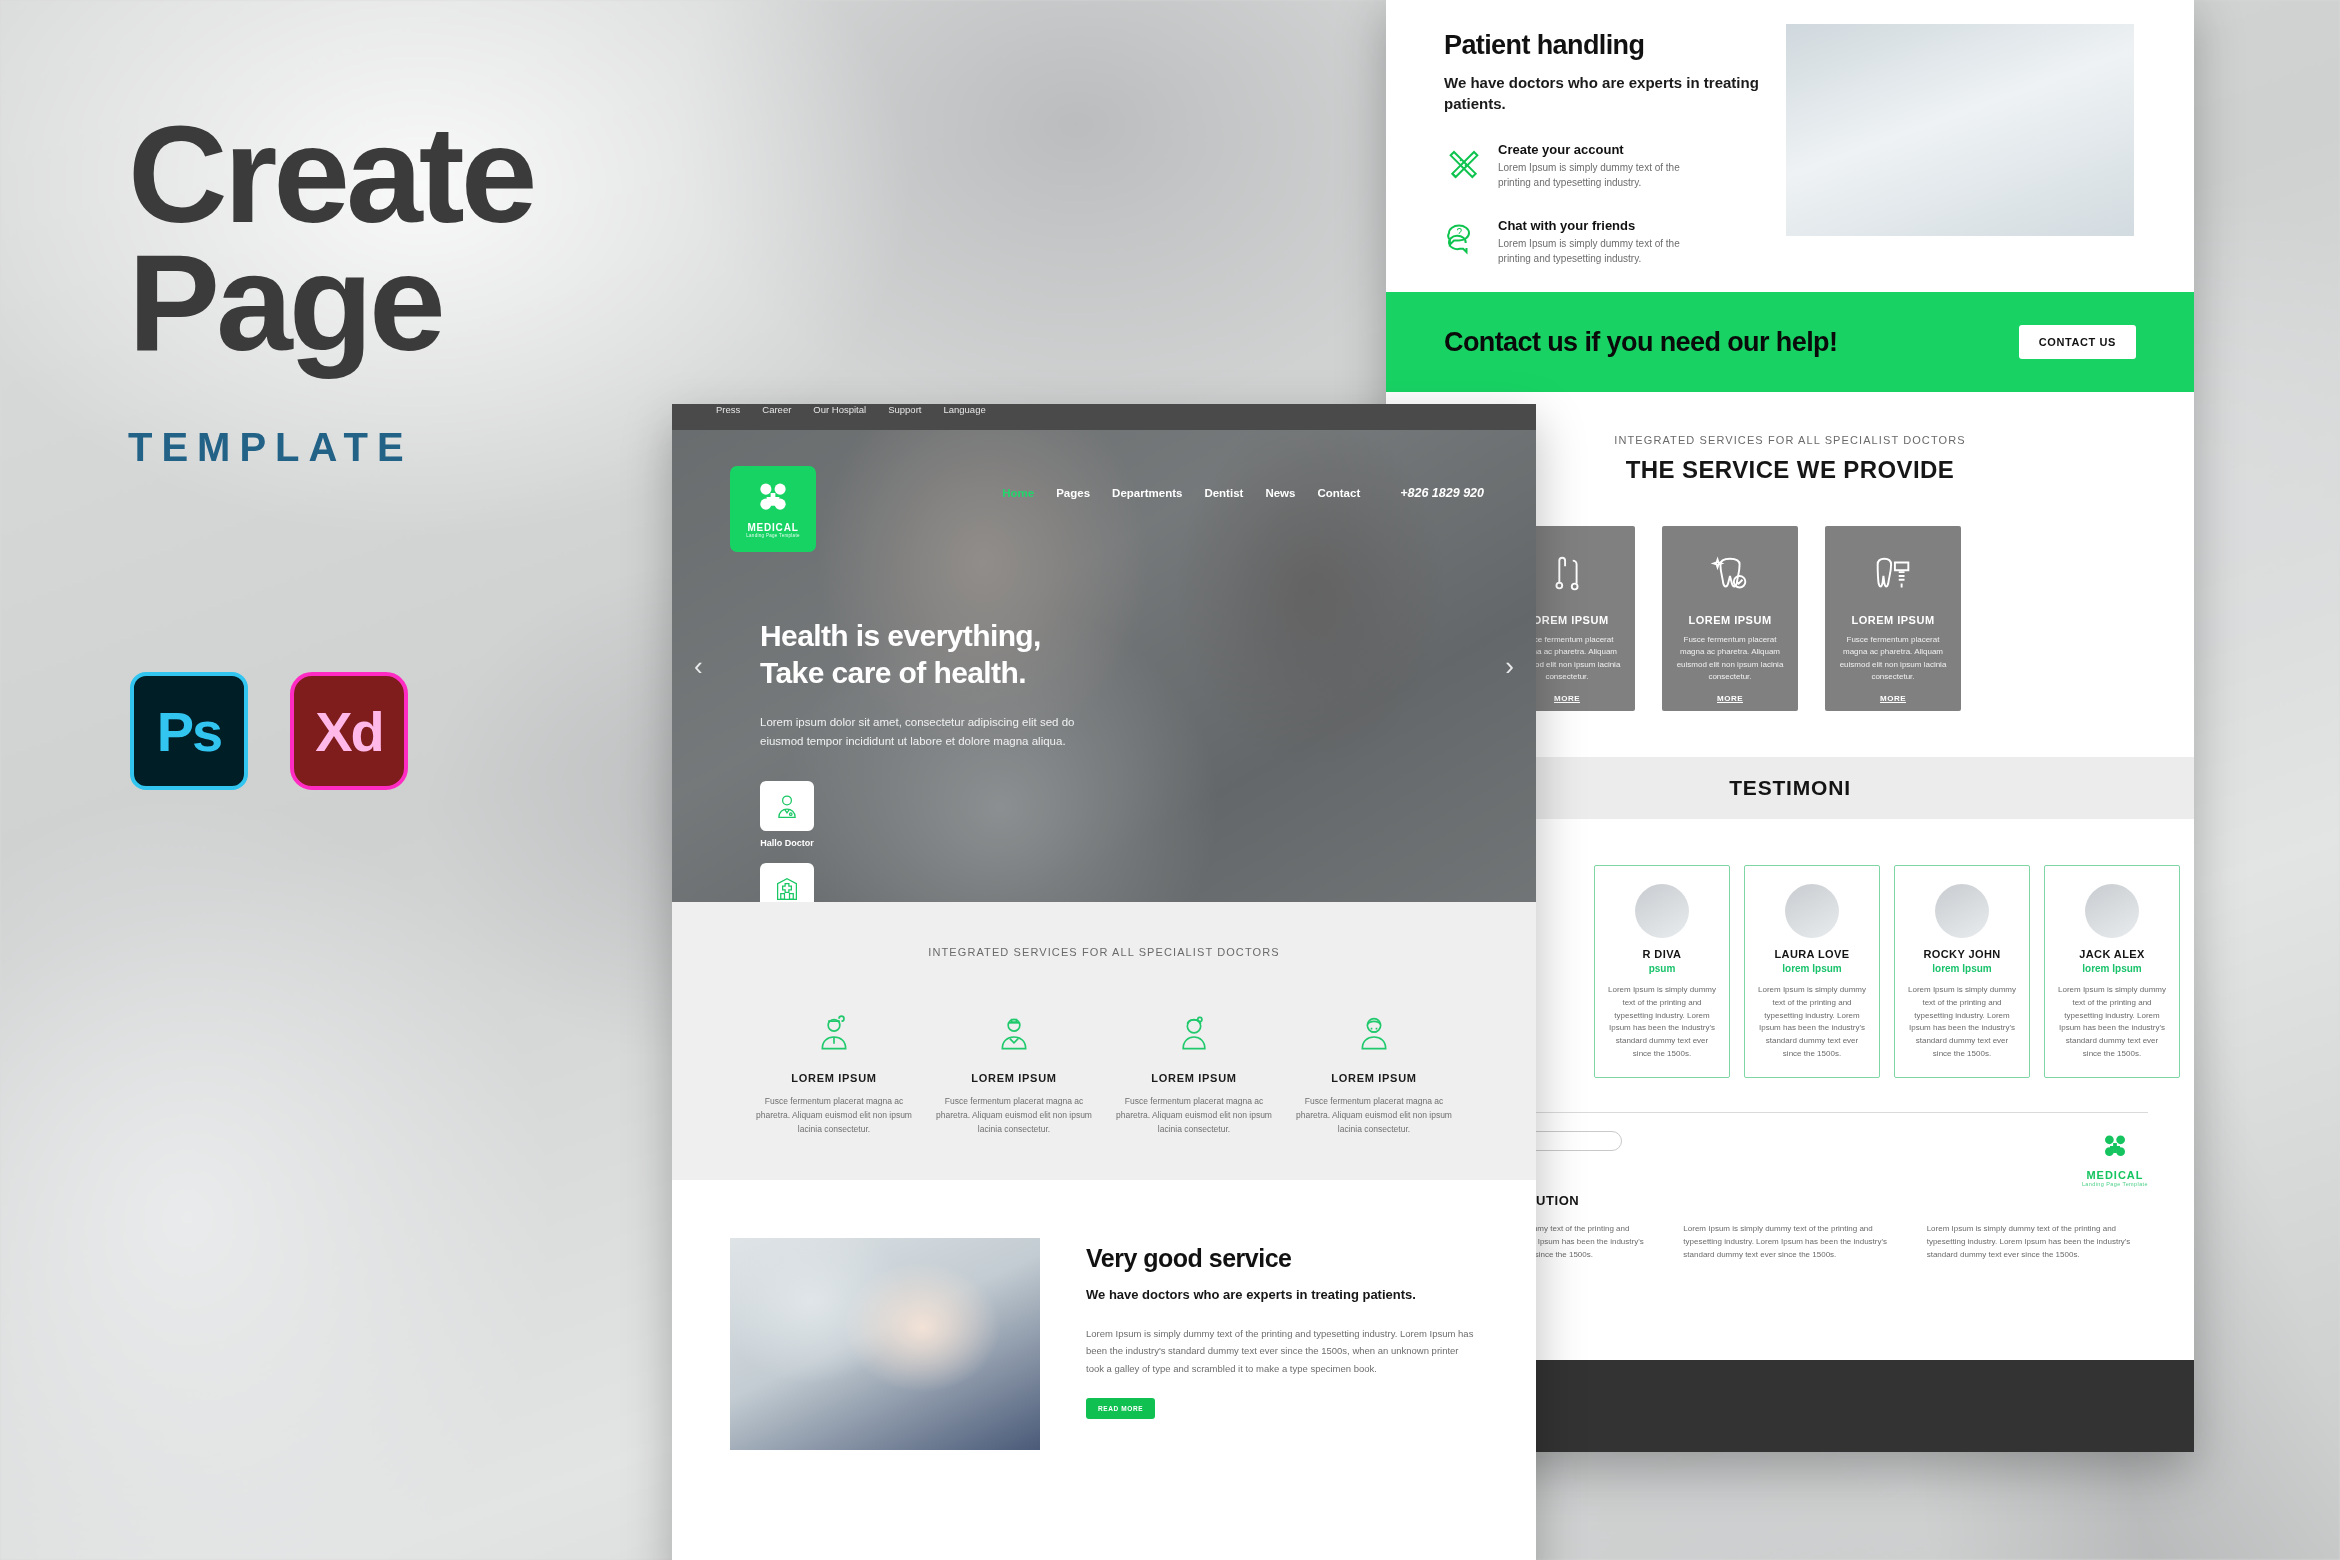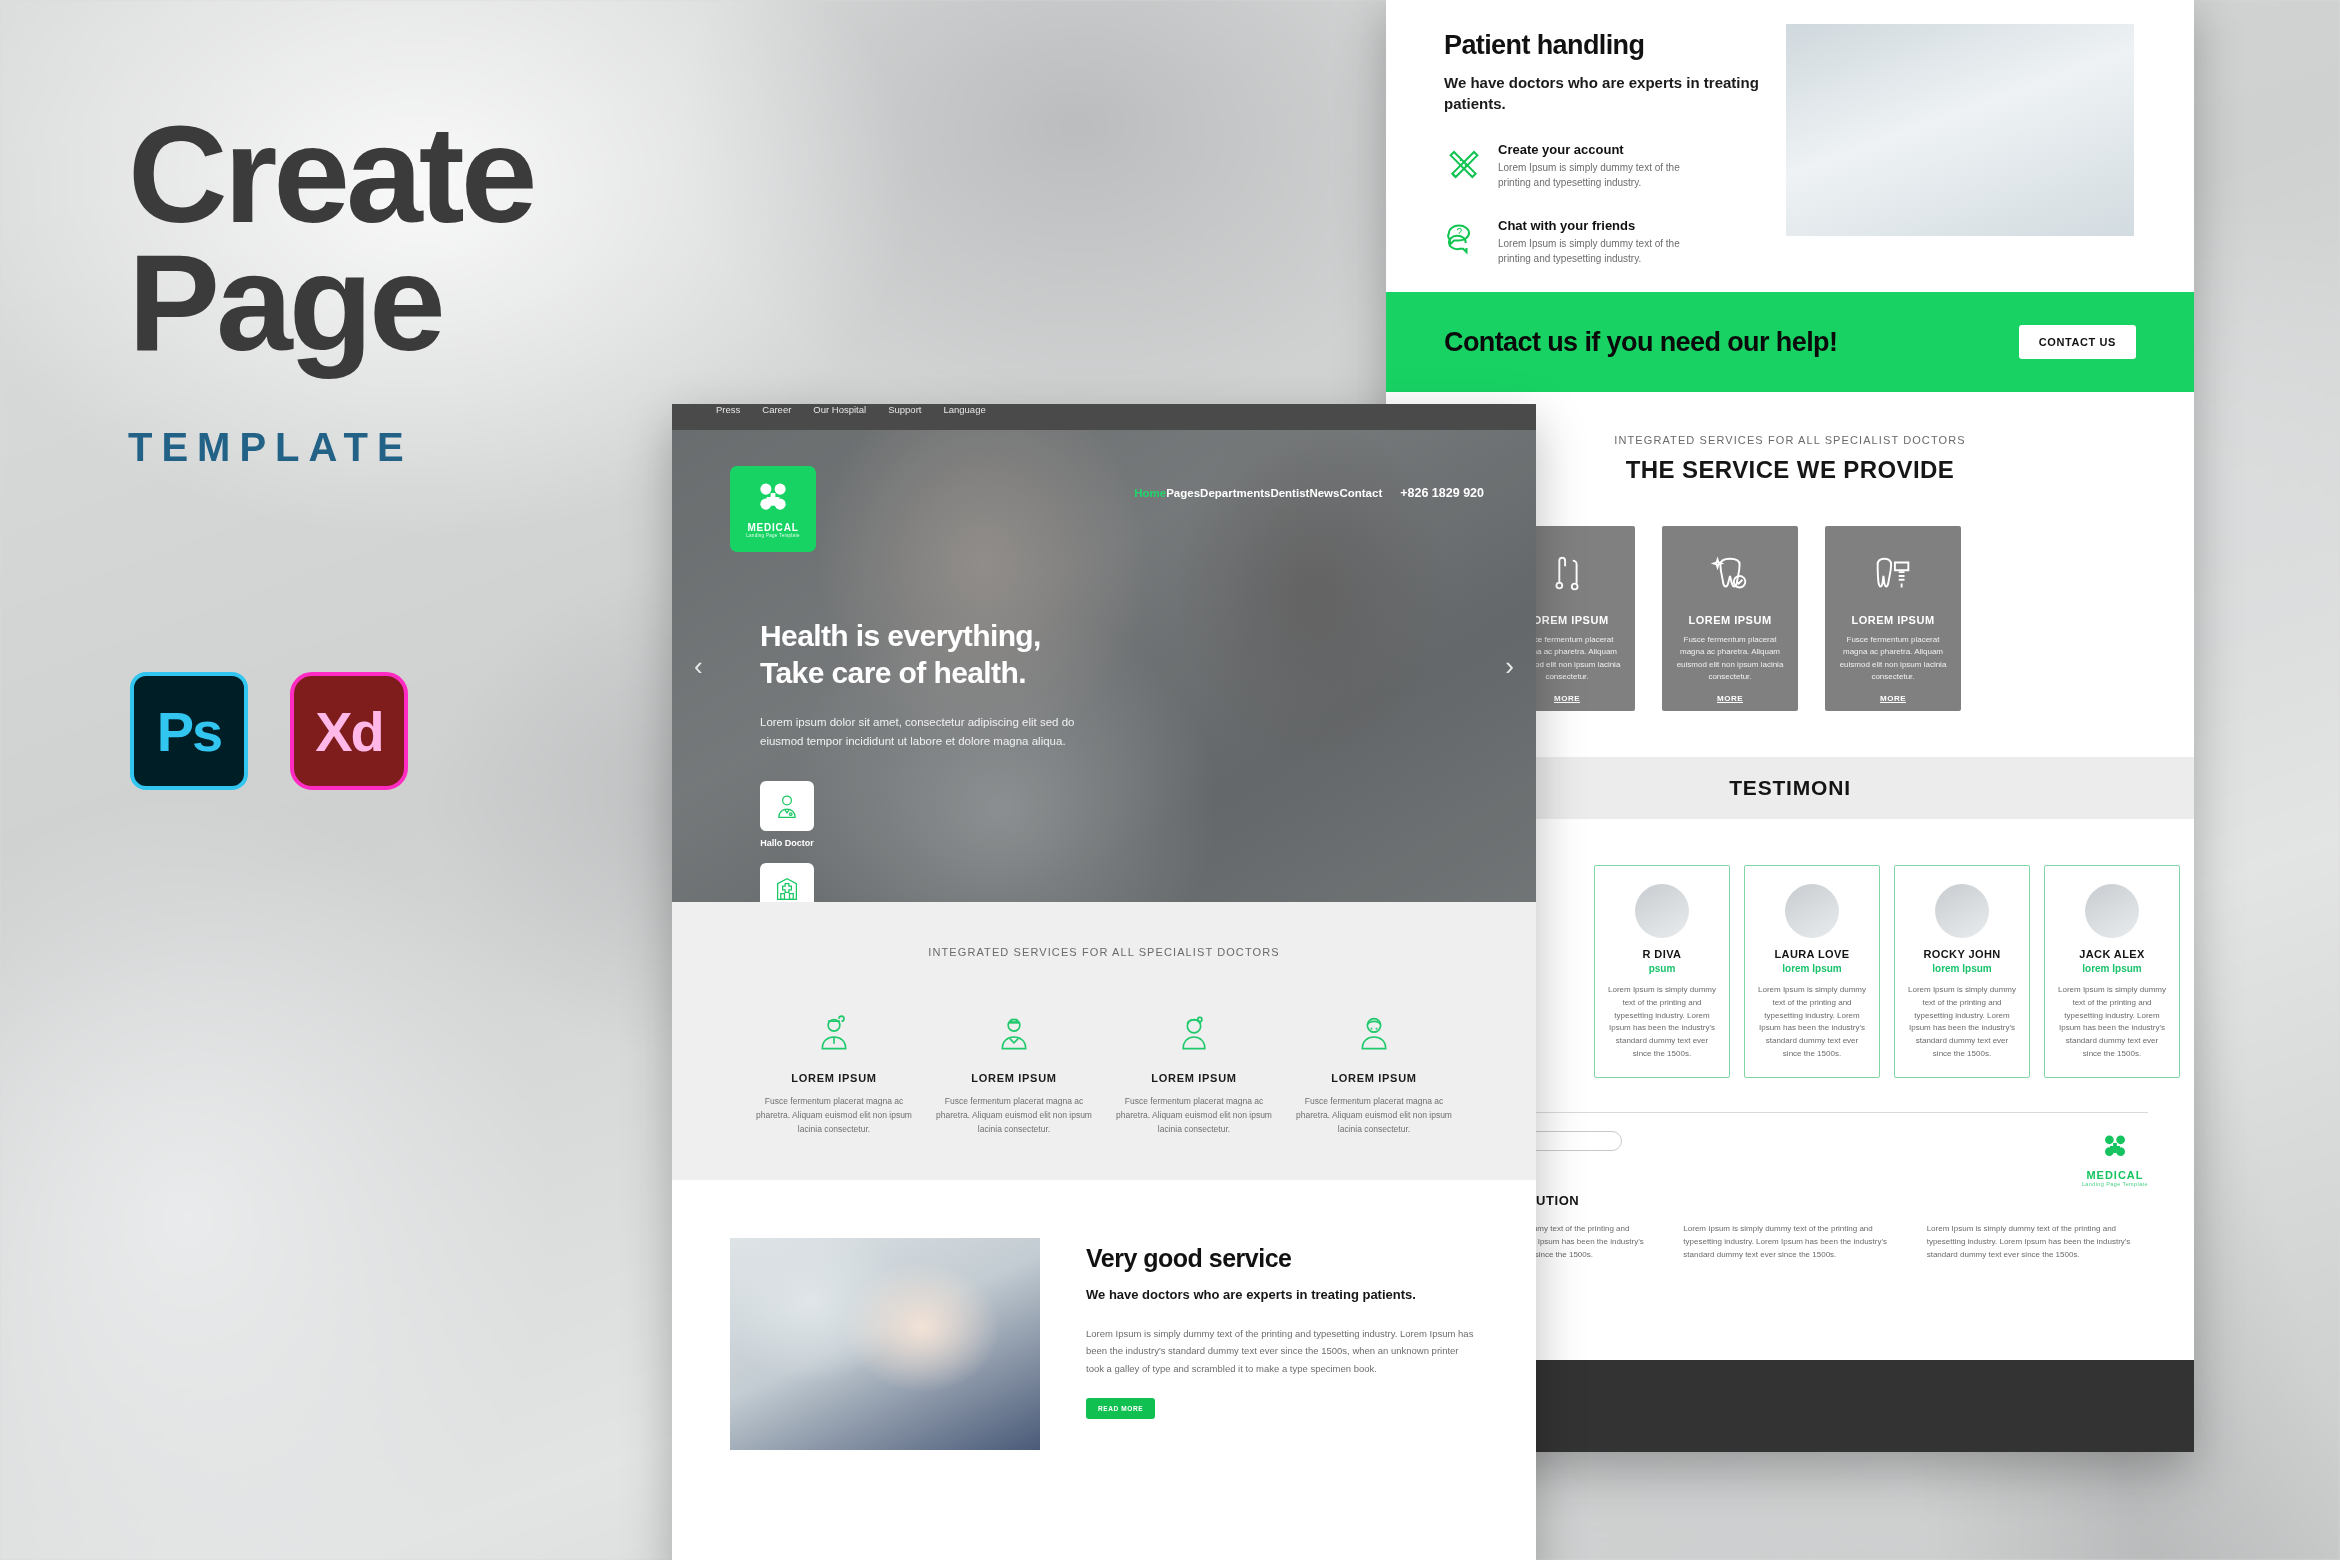--- a/index.html
+++ b/index.html
@@ -140,24 +140,24 @@
     filter: saturate(.65);
   }
   .hero-veil { position: absolute; inset: 0; background: rgba(70,74,76,.52); }
   .logo {
     position: absolute; left: 58px; top: 36px; width: 86px; height: 86px;
     background: #17d364; border-radius: 7px; text-align: center; padding-top: 12px; z-index: 3;
   }
   .logo svg { width: 38px; height: 38px; }
   .logo .nm { font-size: 10px; font-weight: 700; color: #fff; letter-spacing: .8px; margin-top: 2px; }
   .logo .tg { font-size: 4.5px; color: #e6ffef; letter-spacing: .3px; }
-  .nav { position: absolute; right: 52px; top: 56px; display: flex; align-items: center; z-index: 3; }
+  .nav { position: absolute; right: 52px; top: 56px; display: flex; align-items: center; gap: 22px; z-index: 3; }
   .nav a { font-size: 11.5px; font-weight: 700; color: #fff; }
   .nav a.active { color: #21d66b; }
-  .nav .phone { font-size: 12.5px; font-weight: 700; color: #fff; margin-left: 18px; }
+  .nav .phone { font-size: 12.5px; font-weight: 700; color: #fff; margin-left: 18px; font-style: italic; }
 
   .hero-body { position: absolute; left: 88px; top: 188px; width: 420px; z-index: 3; }
   .hero-body h1 { font-size: 30px; font-weight: 700; color: #fff; line-height: 1.22; letter-spacing: -.6px; }
   .hero-body .lead { font-size: 11.5px; color: #f0f1f1; line-height: 1.65; margin-top: 22px; width: 360px; }
   .chips { display: flex; gap: 14px; margin-top: 30px; flex-direction: column; }
   .chip { text-align: center; width: 54px; }
   .chip .box {
     width: 54px; height: 50px; background: #fff; border-radius: 6px;
     display: flex; align-items: center; justify-content: center; color: #19c764;
   }

